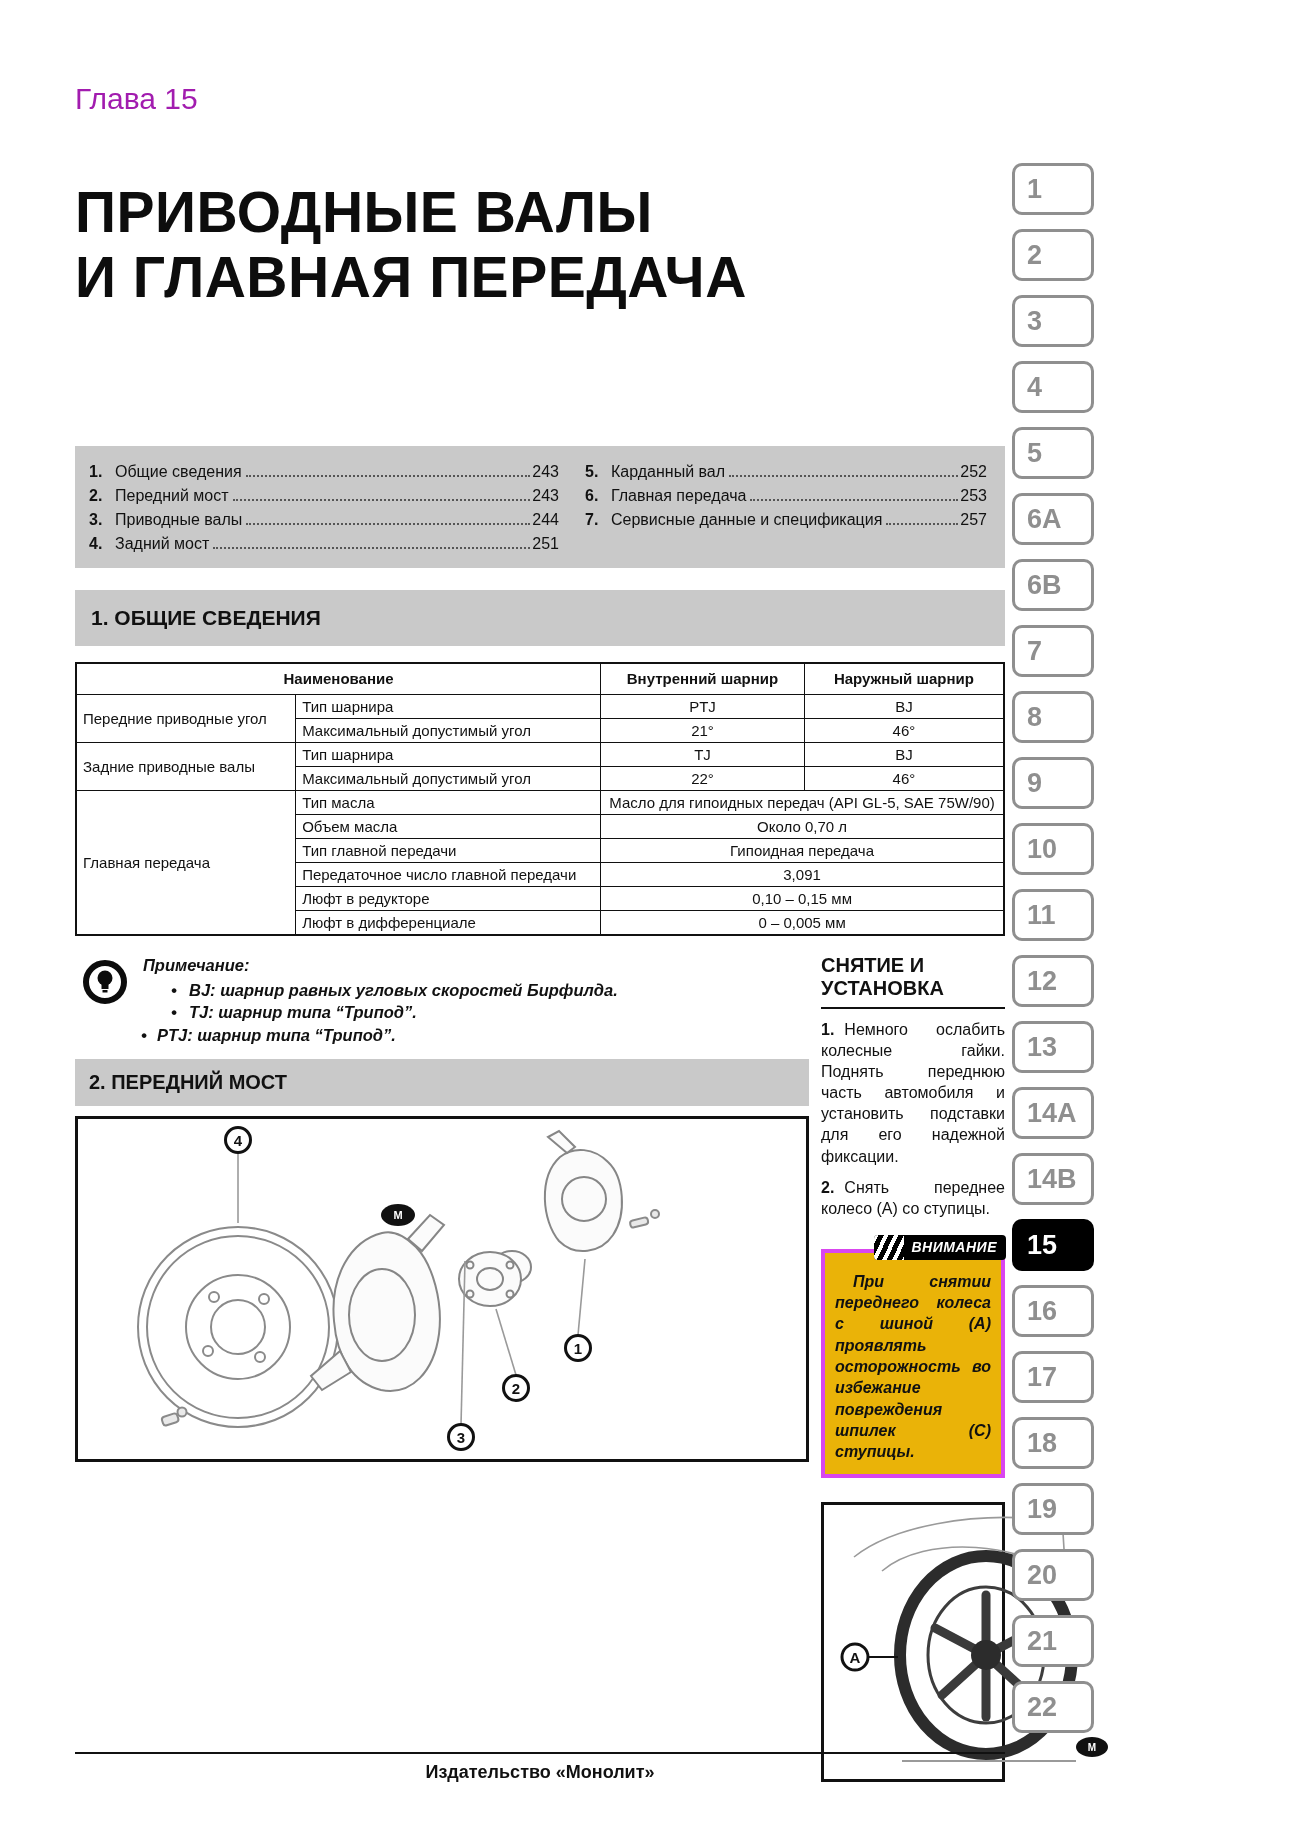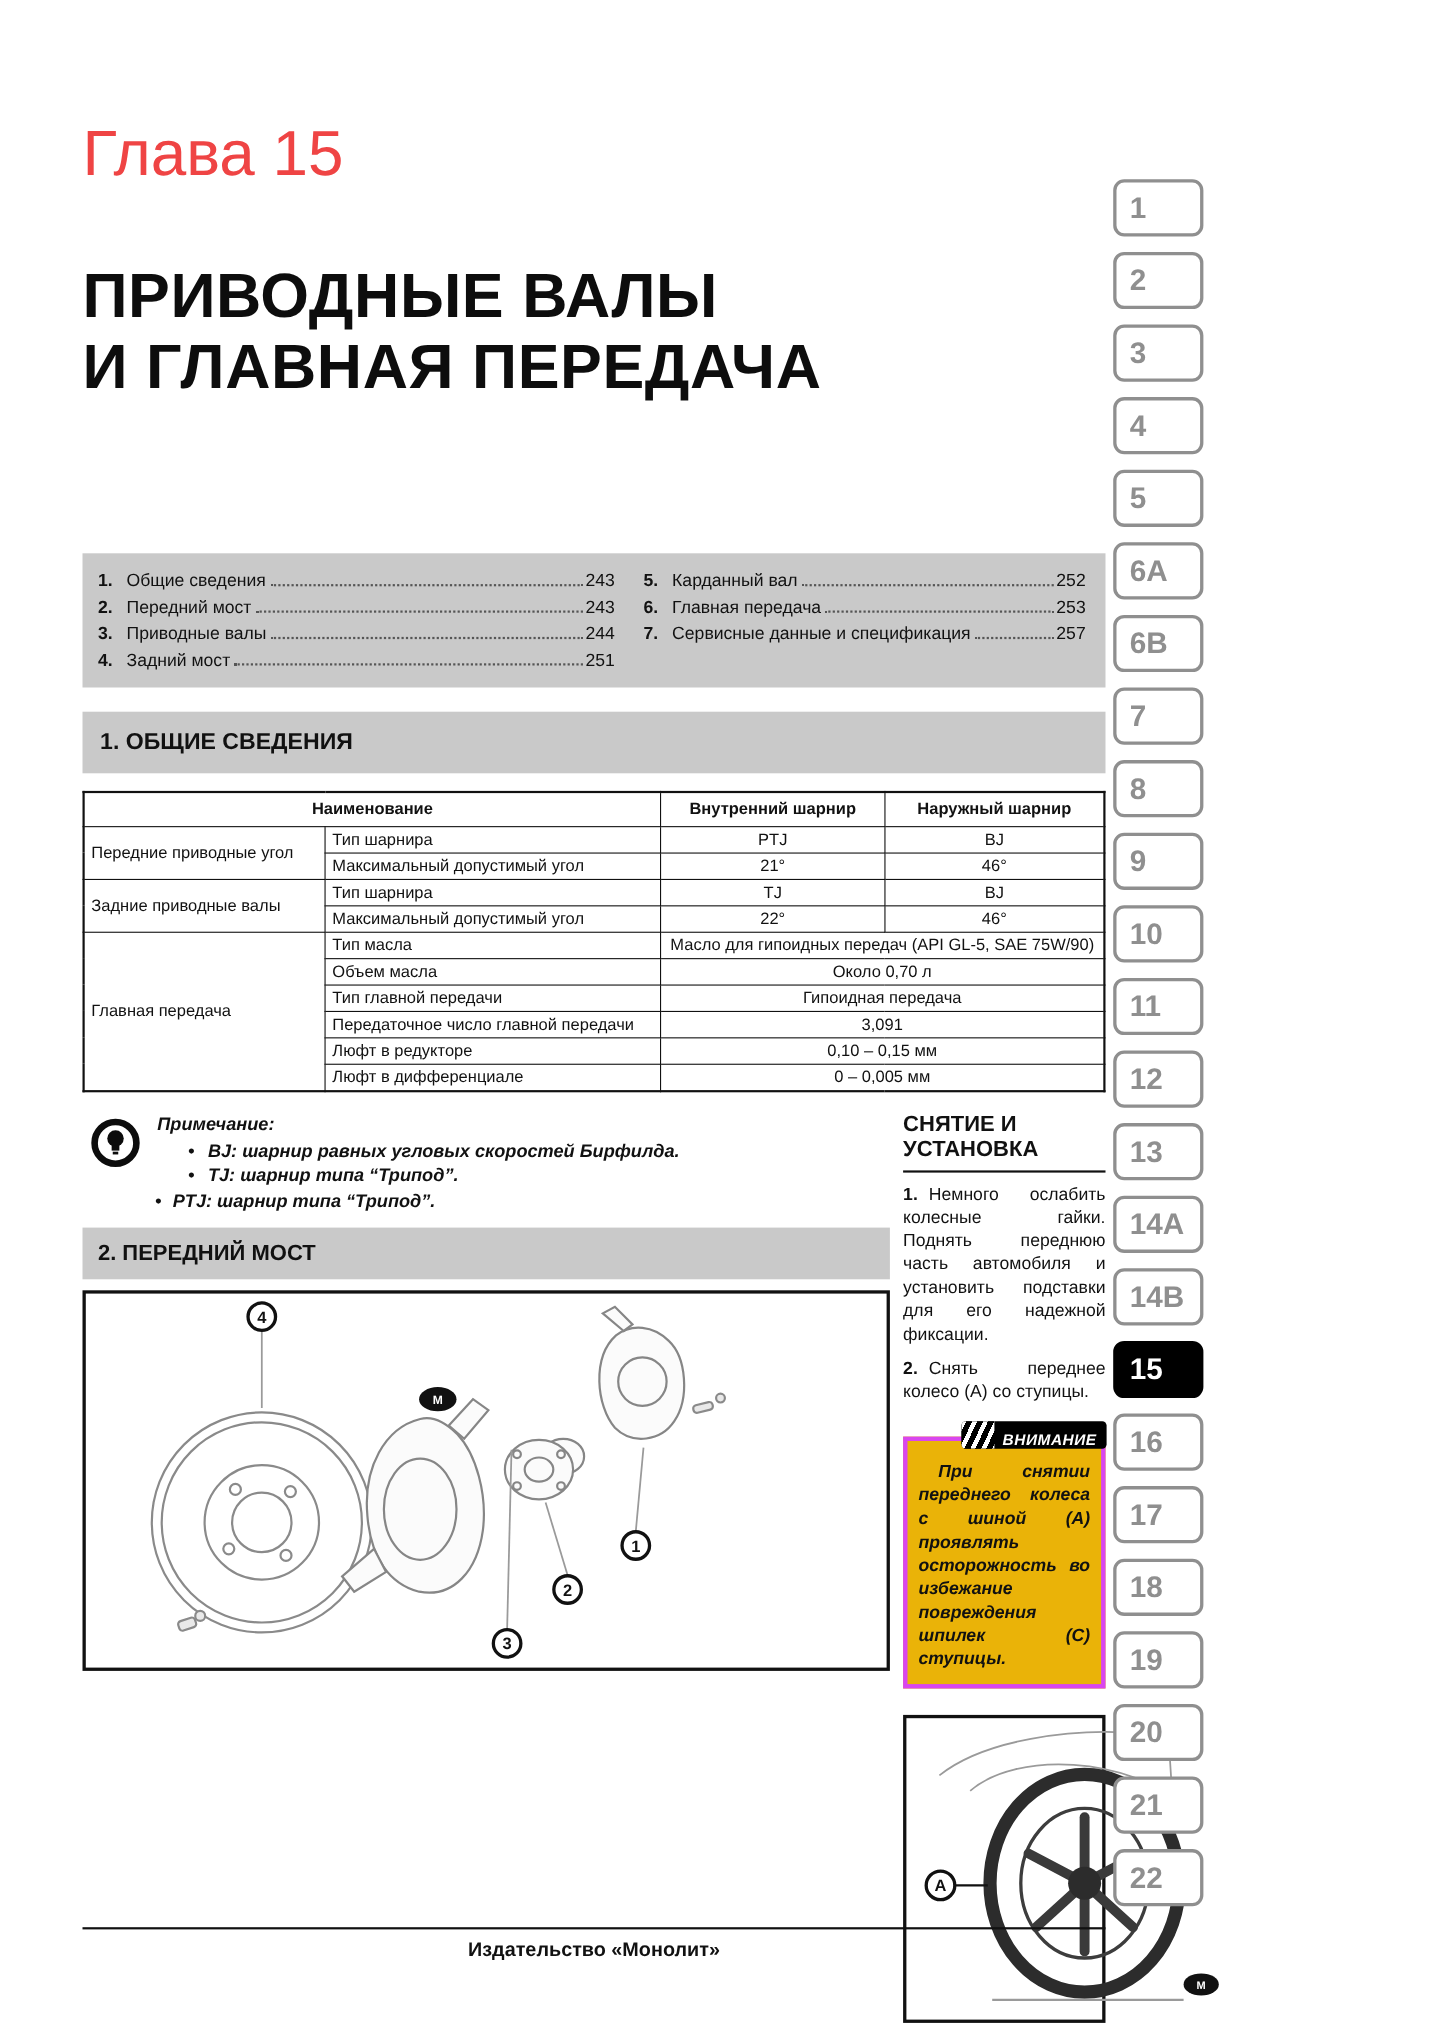--- a/index.html
+++ b/index.html
@@ -1,21 +1,21 @@
 <!DOCTYPE html>
 <html><head>
 <meta charset="utf-8">
 <style>
   html,body{margin:0;padding:0;}
   body{
     width:1300px;height:1839px;background:#ffffff;position:relative;
     font-family:"Liberation Sans", sans-serif;color:#111;overflow:hidden;
   }
   .content{position:absolute;left:75px;top:0;width:930px;}
-  .chapter{margin-top:106px;font-size:58px;color:#ef4444;}
+  .chapter{margin-top:82px;font-size:30px;color:#a21caf;}
   .title{margin-top:64px;font-size:57px;font-weight:800;line-height:1.14;letter-spacing:.5px;color:#0d0d0d;}
   
   .toc{margin-top:136px;background:#c9c9c9;padding:14px 18px 12px 14px;display:flex;gap:26px;}
   .toc ul{list-style:none;margin:0;padding:0;}
   .toc .tcol-l{width:470px;}
   .toc .tcol-r{flex:1;}
   .toc li{display:flex;align-items:baseline;font-size:16px;line-height:24px;}
   .toc .num{font-weight:bold;width:26px;flex:none;}
   .toc .lbl{flex:none;padding-right:2px;}
   .toc .dots{flex:1;border-bottom:2px dotted #555;margin:0 2px 4px 2px;min-width:10px;}
@@ -45,21 +45,21 @@
   .note-body li:last-child{padding-left:14px;}
   .note-body li:last-child::before{left:-2px;}
   .subhead{margin-top:20px;font-size:19px;font-weight:bold;border-bottom:2.5px solid #111;padding:0 0 10px 2px;}
   .diagram-box{margin-top:10px;border:3px solid #111;height:340px;background:#fff;}
   .caption{margin-top:5px;border:3px solid #111;background:#c9c9c9;font-weight:bold;font-style:italic;font-size:15.5px;line-height:1.4;padding:8px 12px;}
   
   .rhead{font-size:20px;font-weight:bold;border-bottom:2.5px solid #111;padding-bottom:7px;margin-top:2px;}
   .step{margin:10px 0 0;text-align:justify;font-size:16px;line-height:1.32;}
   .step .n{font-weight:bold;padding-right:10px;}
   .warn-wrap{position:relative;margin-top:30px;}
-  .warn-badge{position:absolute;top:-14px;right:-1px;height:25px;display:flex;align-items:flex-end;background:#000;border-radius:4px;overflow:hidden;z-index:2;}
+  .warn-badge{position:absolute;top:-14px;right:-1px;height:25px;display:flex;align-items:center;background:#000;border-radius:4px;overflow:hidden;z-index:2;}
   .badge-stripes{width:30px;align-self:stretch;background:repeating-linear-gradient(115deg,#fff 0 4px,#000 4px 9px);}
   .badge-label{color:#fff;font-weight:bold;font-style:italic;font-size:14px;padding:0 9px 0 7px;letter-spacing:.5px;}
   .warn-box{border:4px solid #d946ef;background:#eab308;padding:18px 10px 12px;font-weight:bold;font-style:italic;font-size:16px;line-height:1.33;text-align:justify;}
   .warn-box .wtxt{display:block;text-indent:18px;}
   .wheel-box{margin-top:24px;border:3px solid #111;height:274px;background:#fff;}
   
   .sidebar{position:absolute;left:1012px;top:163px;width:82px;}
   .tab{height:52px;margin-bottom:14px;border:3px solid #8f8f8f;border-radius:10px;background:#fff;color:#8f8f8f;
        font-size:27px;font-weight:bold;display:flex;align-items:center;padding-left:12px;box-sizing:border-box;}
   .tab.active{background:#000;color:#fff;border-color:#000;}

